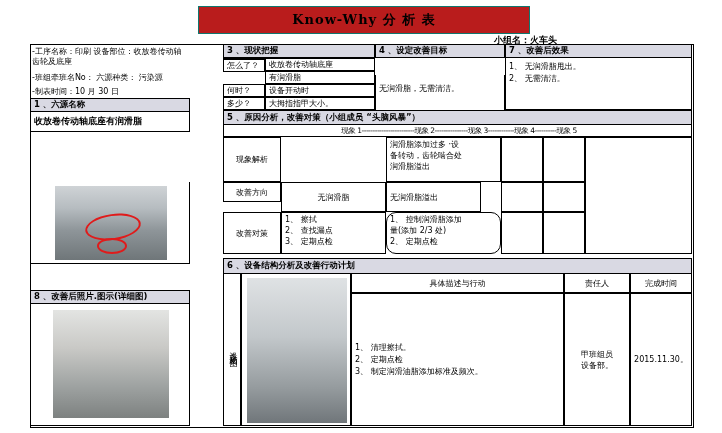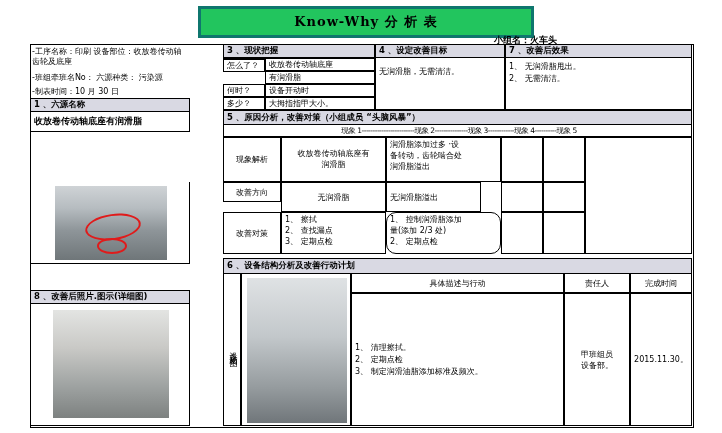--- a/index.html
+++ b/index.html
@@ -10,21 +10,21 @@
     font-size:8px;
     color:#000;
     position:relative;
     overflow:hidden;
   }
   .page{position:absolute;left:0;top:0;width:722px;height:433px;}
 
   
   .title-box{
     position:absolute;left:198px;top:6px;width:330px;height:26px;
-    border:3px solid #0f766e;background:#22c55e;
+    border:1px solid #0f766e;background:#b91c1c;
     display:flex;align-items:center;justify-content:center;text-align:center;
   }
   .title-text{
     font-family:"DejaVu Serif","Liberation Serif",serif;
     font-weight:bold;font-size:13px;letter-spacing:1px;
   }
   .subtitle{
     position:absolute;left:494px;top:34px;font-size:9px;font-weight:bold;
   }
 
@@ -103,34 +103,32 @@
   <div class="cell lbl" style="left:223px;top:58px;width:42px;height:13px;">何处？</div>
   <div class="cell lbl" style="left:265px;top:58px;width:110px;height:13px;">收放卷传动轴底座</div>
   <div class="cell lbl" style="left:223px;top:59px;width:42px;height:13px;">怎么了？</div>
   <div class="cell lbl" style="left:265px;top:71px;width:110px;height:13px;">有润滑脂</div>
   <div class="cell lbl" style="left:223px;top:84px;width:42px;height:13px;">何时？</div>
   <div class="cell lbl" style="left:265px;top:84px;width:110px;height:13px;">设备开动时</div>
   <div class="cell lbl" style="left:223px;top:97px;width:42px;height:13px;">多少？</div>
   <div class="cell lbl" style="left:265px;top:97px;width:110px;height:13px;">大拇指指甲大小。</div>
 
   <div class="cell hdr" style="left:375px;top:44px;width:130px;height:14px;">4 、设定改善目标</div>
-  <div class="cell lbl" style="left:375px;top:58px;width:130px;height:52px;border-top:none;align-items:flex-start;padding-top:8px;">无润滑脂，无需清洁。</div>
+  <div class="cell lbl" style="left:375px;top:75px;width:130px;height:52px;border-top:none;align-items:flex-start;padding-top:8px;">无润滑脂，无需清洁。</div>
 
   <div class="cell hdr" style="left:505px;top:44px;width:187px;height:14px;">7 、改善后效果</div>
   <div class="cell" style="left:505px;top:58px;width:187px;height:52px;border-top:none;padding:3px;">
     <div class="listline">1、 无润滑脂甩出。</div>
     <div class="listline">2、 无需清洁。</div>
   </div>
 
   <div class="cell hdr" style="left:223px;top:110px;width:469px;height:15px;">5 、原因分析，改善对策（小组成员 “头脑风暴”）</div>
   <div class="cell lbl dots small" style="left:223px;top:125px;width:469px;height:12px;border-top:none;justify-content:center;">现象 1------------------------现象 2---------------现象 3------------现象 4----------现象 5</div>
 
   <div class="cell ctr" style="left:223px;top:137px;width:58px;height:45px;">现象解析</div>
-  <div class="cell pad ctr" style="left:281px;top:137px;width:105px;height:45px;white-space:pre-line;">收放卷传动轴底座有
-润滑脂</div>
   <div class="cell pad" style="left:386px;top:137px;width:115px;height:45px;white-space:pre-line;">润滑脂添加过多 ·设
 备转动，齿轮啮合处
 润滑脂溢出</div>
   <div class="cell" style="left:501px;top:137px;width:42px;height:45px;"></div>
   <div class="cell" style="left:543px;top:137px;width:42px;height:45px;"></div>
 
   <div class="cell ctr" style="left:223px;top:182px;width:58px;height:20px;">改善方向</div>
   <div class="cell ctr" style="left:281px;top:182px;width:105px;height:30px;">无润滑脂</div>
   <div class="cell lbl" style="left:386px;top:182px;width:95px;height:30px;">无润滑脂溢出</div>
   <div class="cell" style="left:501px;top:182px;width:42px;height:30px;"></div>

